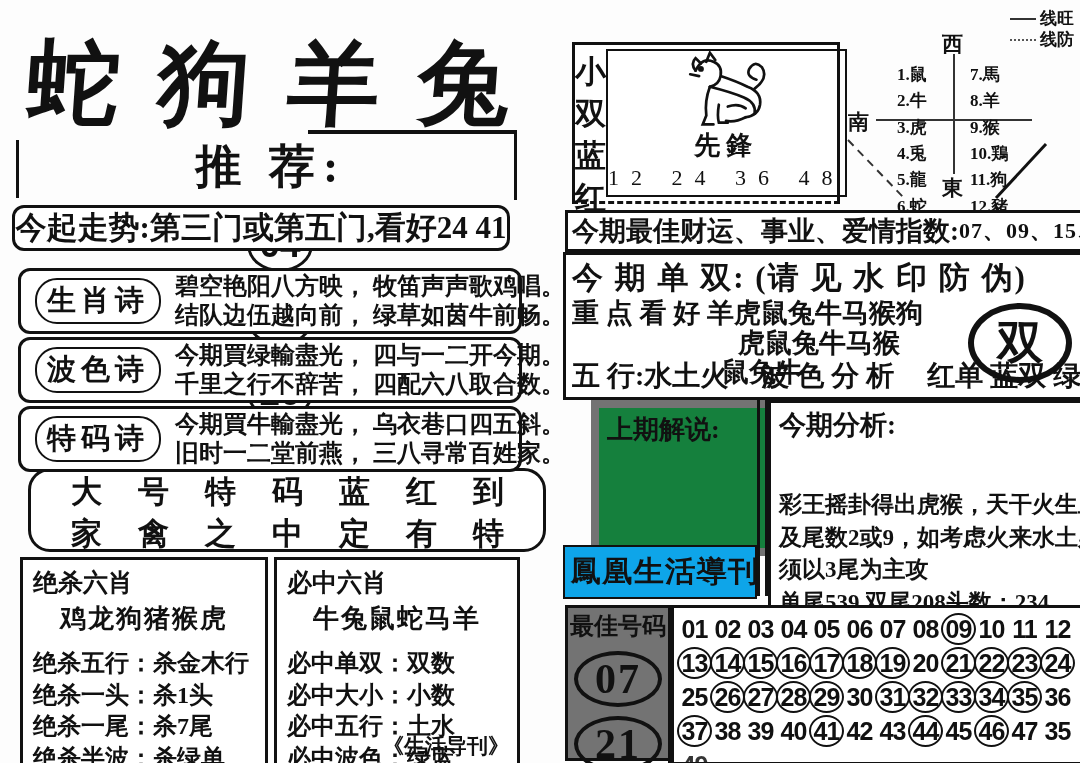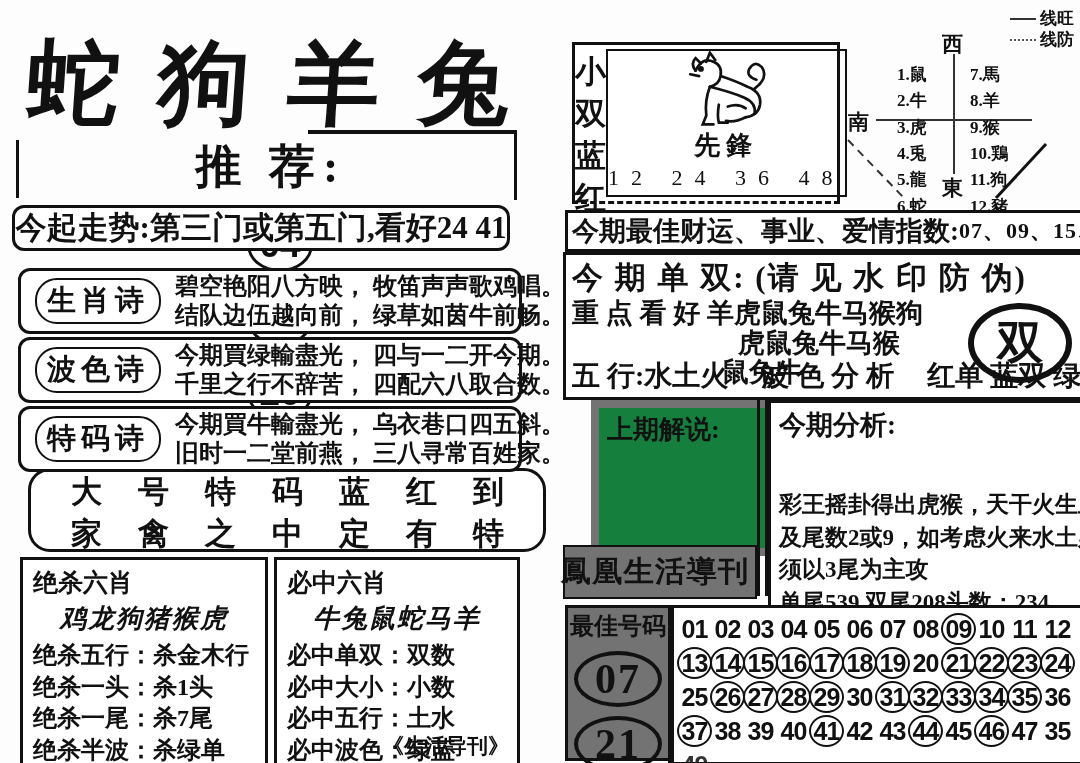--- a/index.html
+++ b/index.html
@@ -27,21 +27,21 @@
   .poem-lines{font-size:24px;font-weight:bold;line-height:1.22;white-space:nowrap;}
 
   #slogan-box{left:28px;top:468px;width:472px;height:78px;border-radius:22px;
     display:flex;flex-direction:column;justify-content:space-evenly;padding-left:40px;}
   .slogan-line{font-size:31px;font-weight:900;letter-spacing:36px;white-space:nowrap;}
 
   .bottom-box{top:557px;height:192px;border:3px solid #111;background:#fff;padding:6px 10px;}
   #kill-box{left:20px;width:222px;}
   #must-box{left:274px;width:220px;}
   .bb-title{font-size:25px;font-weight:900;}
-  .bb-animals{font-size:26px;font-weight:900;text-align:center;margin:2px 0 4px 0;letter-spacing:2px;font-style:italic;}
+  .bb-animals{font-size:26px;font-weight:900;text-align:center;margin:2px 0 12px 0;letter-spacing:2px;}
   .bb-row{font-size:24px;font-weight:bold;line-height:1.32;white-space:nowrap;}
   #must-footer{position:absolute;right:8px;bottom:4px;font-size:21px;font-weight:bold;}
 
   
   #mascot-box{left:572px;top:42px;width:262px;height:156px;border:3px solid #111;
     border-bottom-style:dashed;display:flex;background:#fff;}
   #mascot-vert{width:72px;display:flex;flex-direction:column;justify-content:space-between;
     align-items:center;padding:6px 0;font-size:31px;font-weight:900;}
   #mascot-inner{flex:1;border-left:2px solid #111;margin:4px 6px 4px 0;border:2px solid #111;
     display:flex;flex-direction:column;align-items:center;justify-content:flex-end;padding-bottom:4px;}
@@ -70,22 +70,22 @@
   .ds-line{font-size:27px;font-weight:900;white-space:nowrap;line-height:1.1;}
   #ds-l2{margin-left:166px;}
   #ds-l3{margin-left:150px;}
   #ds-circle{position:absolute;right:18px;top:48px;width:92px;height:68px;border:6px solid #111;
     border-radius:50%;display:flex;align-items:center;justify-content:center;font-size:46px;font-weight:900;}
   #ds-bottom{position:absolute;left:6px;bottom:2px;font-size:28px;font-weight:900;white-space:nowrap;}
   #ds-bottom .seg{margin-right:26px;}
 
   #last-box{left:563px;top:400px;width:190px;height:132px;border:8px solid #737373;background:#15803d;padding:4px 8px;margin-left:28px;}
   #last-label{font-size:26px;font-weight:900;}
-  #brand-box{left:563px;top:545px;width:190px;height:50px;border:2px solid #111;background:#737373;
-    display:flex;align-items:center;justify-content:flex-start;}
+  #brand-box{left:563px;top:545px;width:190px;height:50px;border:2px solid #111;background:#0ea5e9;
+    display:flex;align-items:center;justify-content:flex-end;}
   #brand-box span{font-size:29px;font-weight:900;letter-spacing:1px;transform:scaleX(1.05);white-space:nowrap;}
   #mid-divider{left:757px;top:400px;width:5px;height:196px;border-left:3px solid #111;border-right:3px solid #111;}
 
   #ana-box{left:768px;top:400px;width:308px;height:196px;border:3px solid #111;background:#fff;padding:4px 8px;}
   #ana-label{font-size:27px;font-weight:900;}
   #ana-text{margin-top:46px;font-size:23px;font-weight:bold;line-height:1.42;white-space:nowrap;}
 
   
   #best-box{left:565px;top:605px;width:100px;height:150px;border:3px solid #111;background:#737373;
     display:flex;flex-direction:column;align-items:center;}

